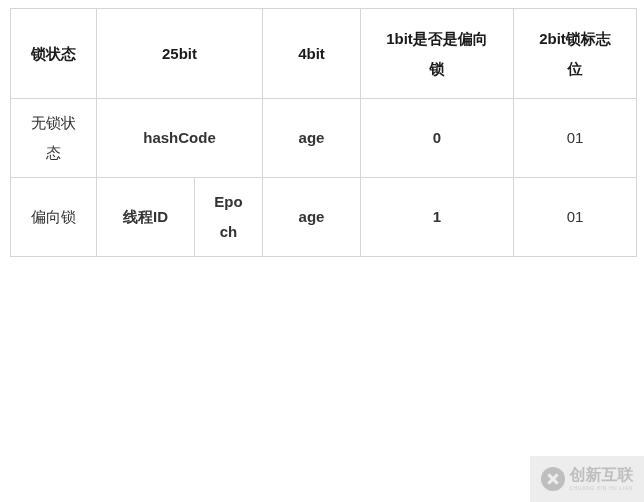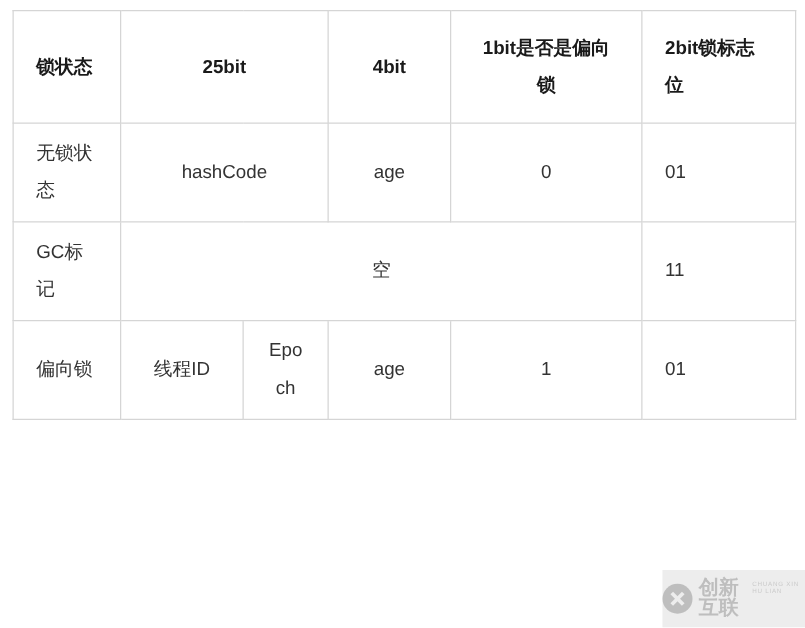--- a/index.html
+++ b/index.html
@@ -47,22 +47,22 @@
     color: #1a1a1a;
     height: 73px;
   }
 
   
   tr.body-row td {
     height: 62px;
   }
 
   
-  .al-left   { text-align: left; }
-  .al-center { text-align: center; }
+  .al-left   { text-align: center; }
+  .al-center { text-align: center; font-weight: bold; }
 
   
   .col-state  { width: 86px;  }
   .col-thread { width: 98px;  }
   .col-epoch  { width: 68px;  }
   .col-4bit   { width: 98px;  }
   .col-1bit   { width: 153px; }
   .col-2bit   { width: 123px; }
 
   
@@ -94,21 +94,21 @@
     position: absolute;
     left: 50%;
     top: 50%;
     width: 13px;
     height: 3px;
     background: #ececec;
     transform-origin: center;
   }
   #watermark .wm-logo::before { transform: translate(-50%,-50%) rotate(45deg); }
   #watermark .wm-logo::after  { transform: translate(-50%,-50%) rotate(-45deg); }
-  #watermark .wm-text { display: flex; flex-direction: row; line-height: 1; }
+  #watermark .wm-text { display: flex; flex-direction: column; line-height: 1; }
   #watermark .wm-cn {
     font-size: 16px;
     font-weight: bold;
     color: #b9b9b9;
     letter-spacing: 0px;
   }
   #watermark .wm-en {
     font-size: 5px;
     color: #c6c6c6;
     letter-spacing: 0.6px;
@@ -141,25 +141,20 @@
       <tr class="body-row">
         <td class="al-left">无锁状态</td>
         <td class="al-center" colspan="2">hashCode</td>
         <td class="al-center">age</td>
         <td class="al-center">0</td>
         <td class="al-left">01</td>
       </tr>
 
 
 
-      <tr class="body-row">
-        <td class="al-left">GC标记</td>
-        <td class="al-center" colspan="4">空</td>
-        <td class="al-left">11</td>
-      </tr>
 
       <tr class="body-row">
         <td class="al-left">偏向锁</td>
         <td class="al-center">线程ID</td>
         <td class="al-center">Epoch</td>
         <td class="al-center">age</td>
         <td class="al-center">1</td>
         <td class="al-left">01</td>
       </tr>
 

